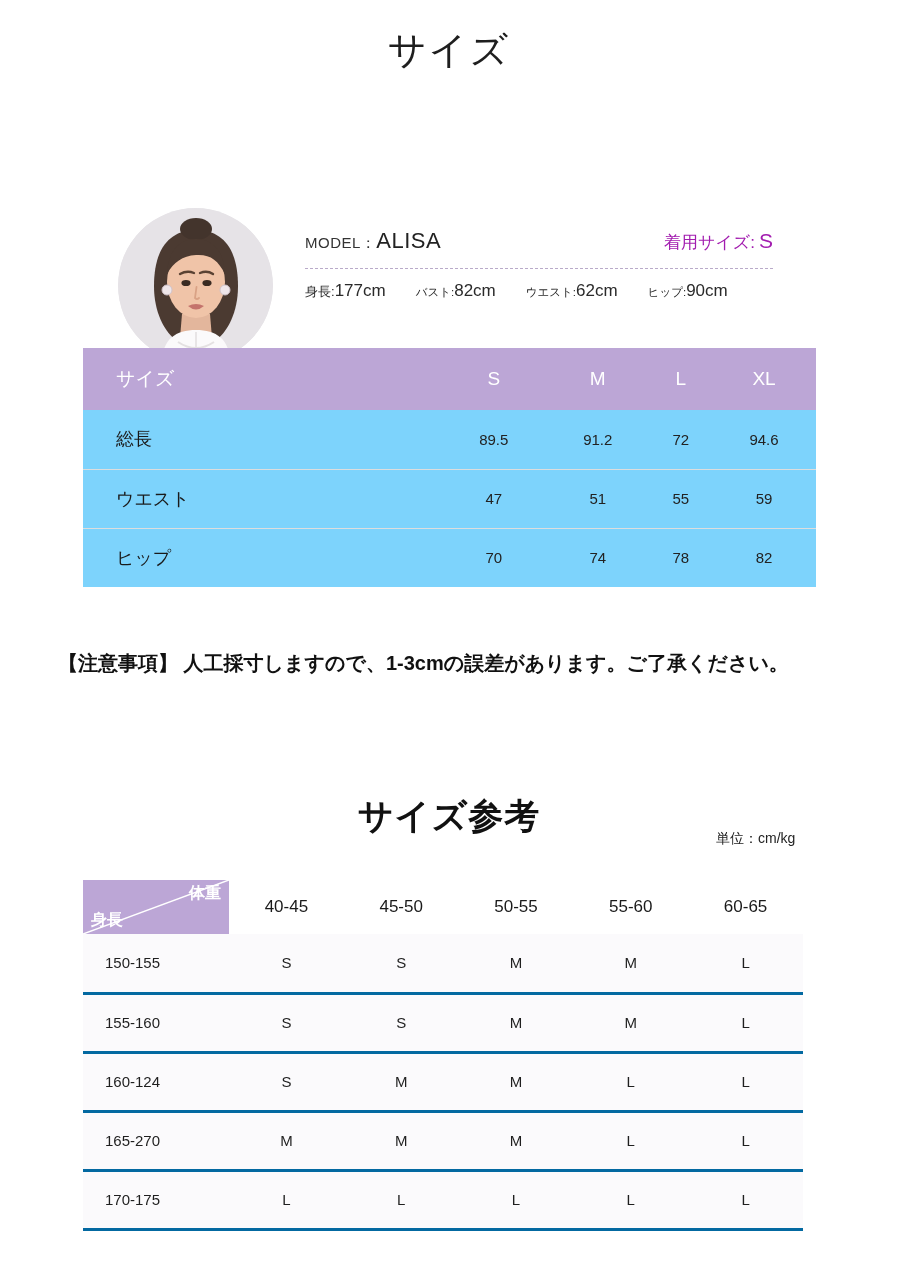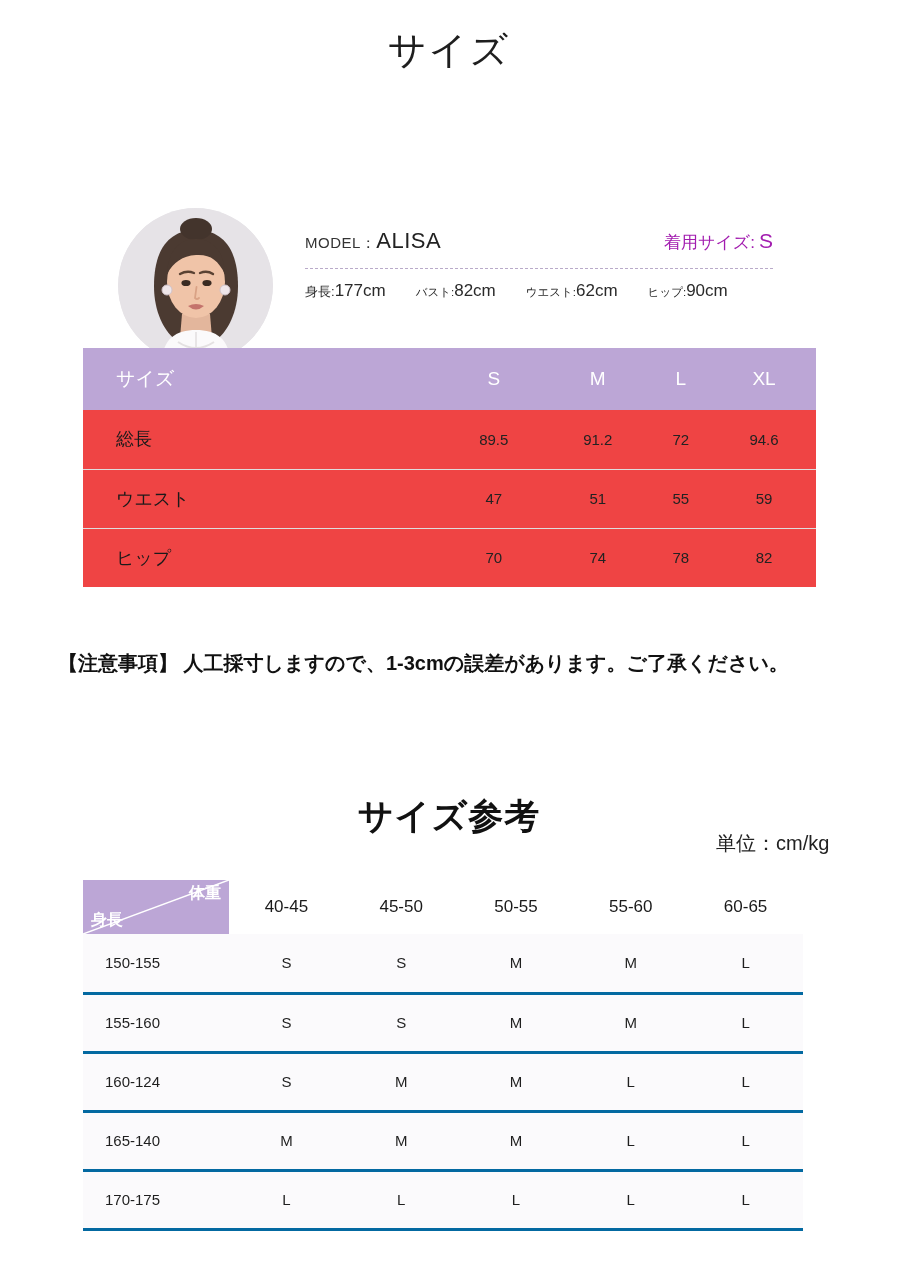--- a/index.html
+++ b/index.html
@@ -112,21 +112,21 @@
     text-align: left;
     padding-left: 33px;
     font-size: 19px;
   }
   .size-table td {
     height: 59px;
     text-align: center;
     font-size: 15px;
     color: #222;
     border-bottom: 1px solid #ddd;
-    background: #ef4444;
+    background: #7dd3fc;
   }
   .size-table td.row-head {
     text-align: left;
     padding-left: 33px;
     font-size: 18px;
     color: #1a1a1a;
   }
   .size-table tr:last-child td { border-bottom: none; }
 
   
@@ -151,21 +151,21 @@
     text-align: center;
     font-size: 35px;
     font-weight: bold;
     color: #111;
     letter-spacing: 1px;
   }
   .unit {
     position: absolute;
     top: 830px;
     left: 716px;
-    font-size: 20px;
+    font-size: 14px;
     color: #222;
   }
 
   
   .ref-table {
     position: absolute;
     left: 83px;
     top: 880px;
     width: 720px;
     border-collapse: collapse;
@@ -377,21 +377,21 @@
     </tr>
     <tr>
       <td class="hcell">160-124</td>
       <td>S</td>
       <td>M</td>
       <td>M</td>
       <td>L</td>
       <td>L</td>
     </tr>
     <tr>
-      <td class="hcell">165-140</td>
+      <td class="hcell">165-270</td>
       <td>M</td>
       <td>M</td>
       <td>M</td>
       <td>L</td>
       <td>L</td>
     </tr>
     <tr>
       <td class="hcell">170-175</td>
       <td>L</td>
       <td>L</td>

